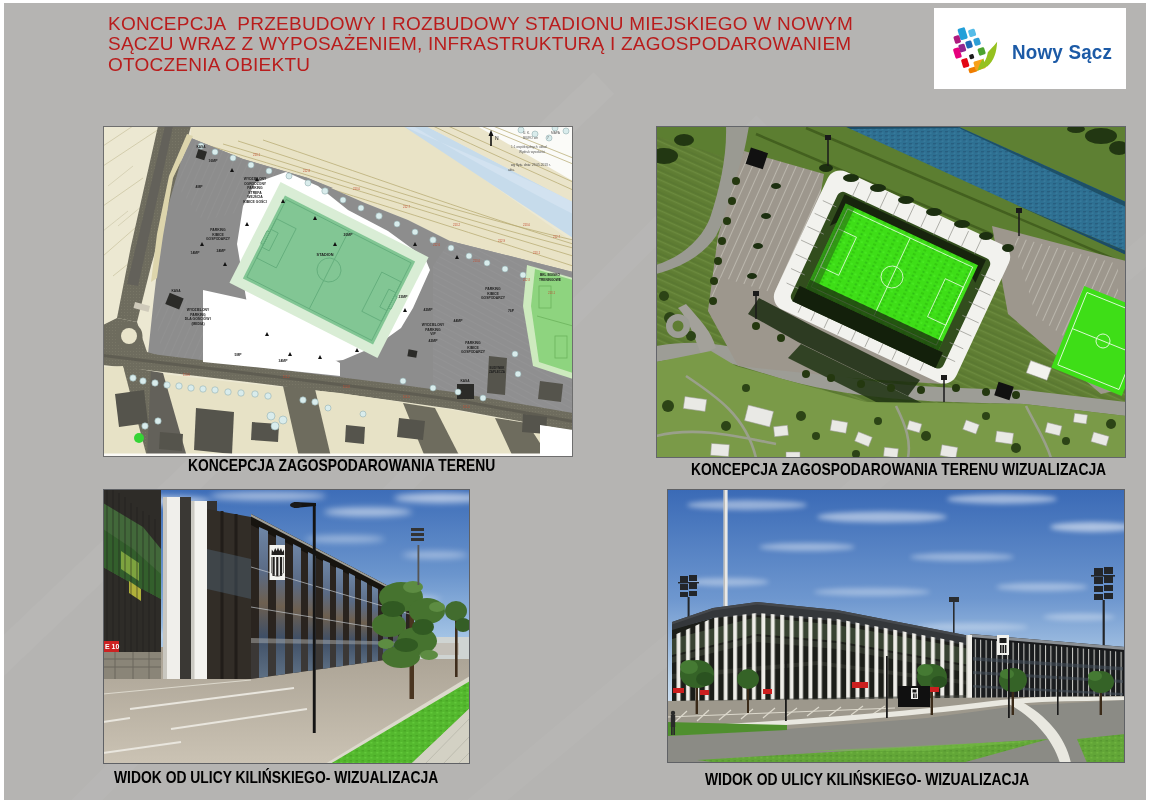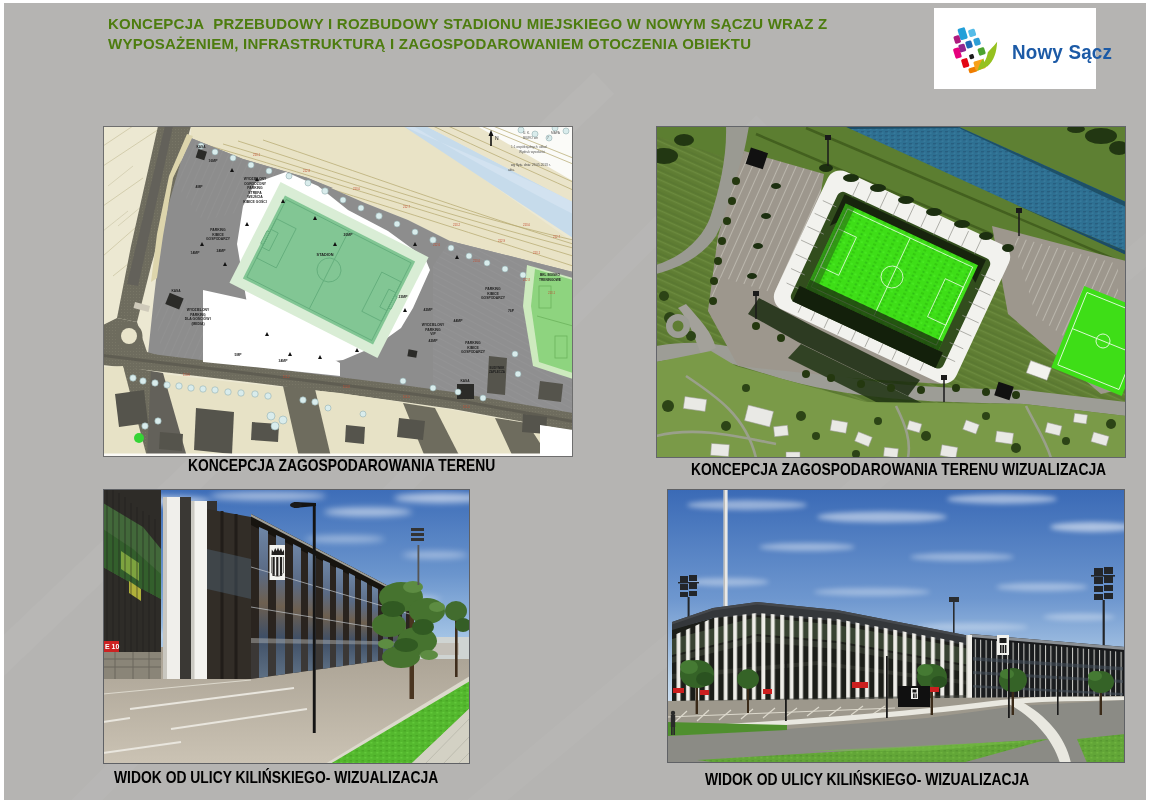--- a/index.html
+++ b/index.html
@@ -1,22 +1,22 @@
 <!DOCTYPE html>
 <html><head>
 <meta charset="utf-8">
 <style>
 html,body{margin:0;padding:0;}
 body{width:1150px;height:805px;background:#ffffff;font-family:"Liberation Sans",sans-serif;overflow:hidden;}
 #page{position:relative;width:1150px;height:805px;}
 #panel{position:absolute;left:4px;top:3px;width:1142px;height:797px;background:#b5b4b2;}
 .abs{position:absolute;}
 #ats{left:24px;top:9px;width:69px;height:73px;background:#fff;}
-#title{left:108px;top:13.5px;width:790px;color:#4d7c0f;font-weight:bold;font-size:15px;line-height:20.7px;letter-spacing:0.24px;}
-#nslogo{left:934px;top:8px;width:162px;height:81px;background:#fff;}
+#title{left:108px;top:13.5px;width:790px;color:#b91c1c;font-weight:normal;font-size:19px;line-height:20.7px;letter-spacing:0.24px;}
+#nslogo{left:934px;top:8px;width:192px;height:81px;background:#fff;}
 #map{left:103px;top:126px;width:470px;height:331px;}
 #aerial{left:656px;top:126px;width:470px;height:332px;}
 #photo3{left:103px;top:489px;width:367px;height:275px;}
 #photo4{left:667px;top:489px;width:458px;height:274px;}
 .cap{color:#000;font-weight:bold;font-size:16.3px;white-space:nowrap;transform:scaleX(0.852);transform-origin:0 0;}
 #cap1{left:188px;top:456px;}
 #cap2{left:691px;top:460px;}
 #cap3{left:114px;top:768px;}
 #cap4{left:705px;top:770px;}
 </style>

